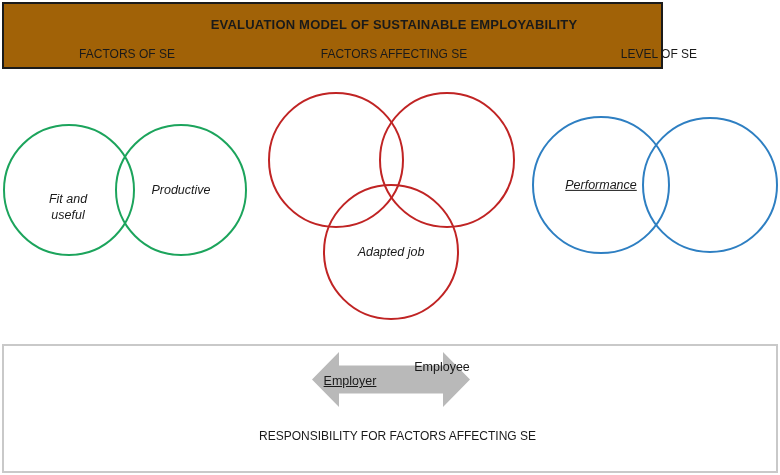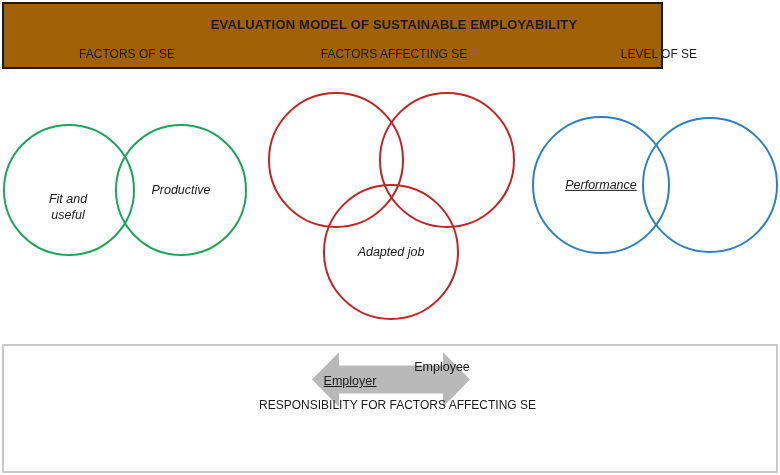--- a/index.html
+++ b/index.html
@@ -101,21 +101,21 @@
   .al-employer { left: 350px; top: 381px; text-decoration: underline; }
   .al-employee { left: 434px; top: 367px; margin-left: 8px; }
 
   .footer-line {
     position: absolute;
     transform: translateX(-50%);
     left: 390px;
     font-size: 12px;
     white-space: nowrap;
   }
-  .fl-1 { top: 398px; padding-left: 15px; }
+  .fl-1 { top: 429px; padding-left: 15px; }
   .fl-2 { top: 442px; }
 </style>
 </head>
 <body>
 
 <div class="stage">
 
   <div class="header-box">
     <div class="diagram-title">EVALUATION MODEL OF SUSTAINABLE EMPLOYABILITY</div>
     <div class="column-header col-meaning">FACTORS OF SE</div>

